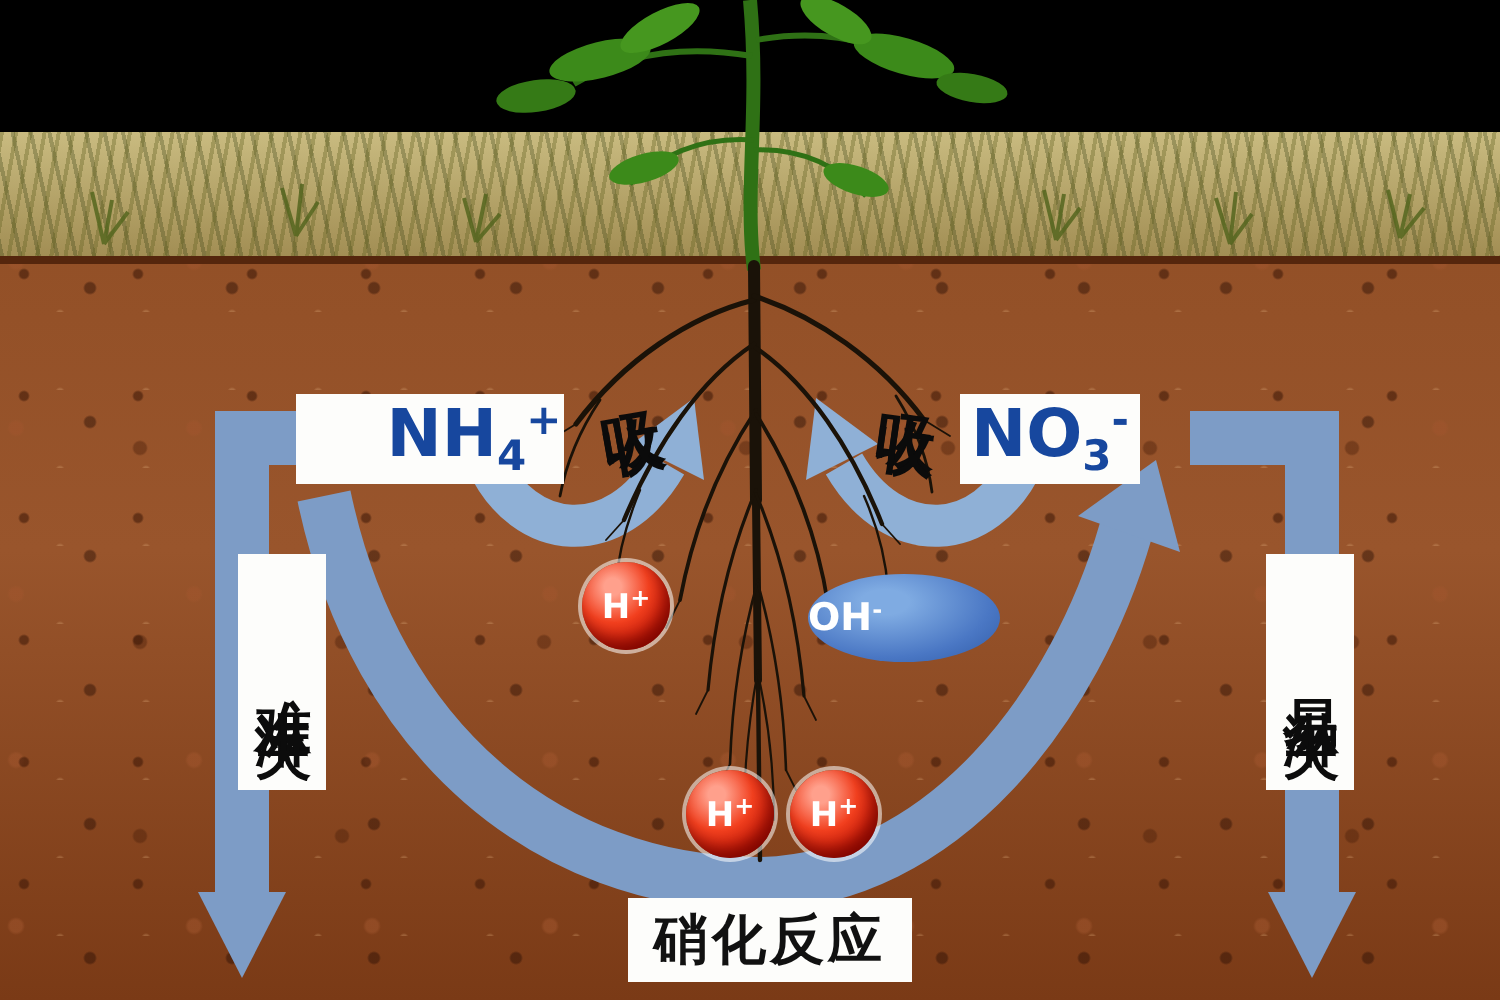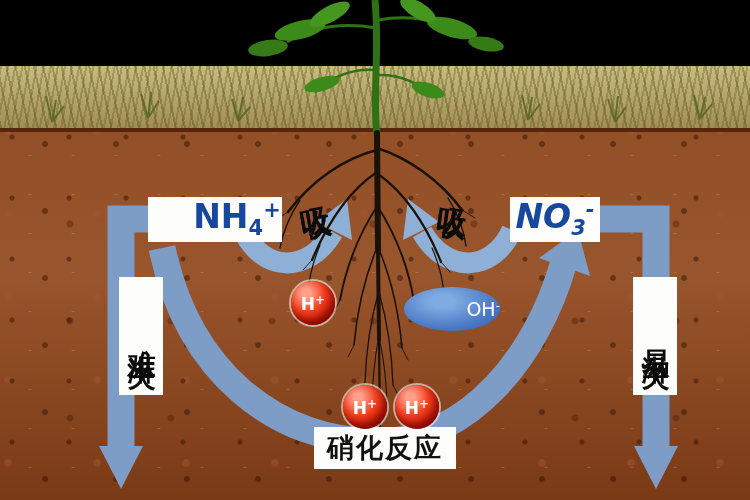--- a/index.html
+++ b/index.html
@@ -55,22 +55,22 @@
     position:absolute;width:44px;height:44px;border-radius:50%;
     background:radial-gradient(circle at 35% 28%, #ffa08c 0 10%, #f2401f 42%, #b80e00 78%, #8c0900 100%);
     color:#fff;font-weight:bold;font-size:17px;line-height:1;
     display:flex;align-items:center;justify-content:center;
     box-shadow:0 0 0 2px rgba(255,255,255,.55), inset -3px -5px 7px rgba(90,0,0,.55);
   }
   .ion-ball sup,.ion-ellipse sup{font-size:12px;vertical-align:6px;}
   .ion-ellipse{
     position:absolute;width:96px;height:44px;border-radius:50%;
     background:radial-gradient(ellipse at 40% 32%, #7fabe2 0 15%, #4a77c4 65%, #2f5aa5 100%);
-    color:#fff;font-weight:normal;font-size:19px;line-height:1;
-    display:flex;align-items:center;justify-content:flex-end;
+    color:#fff;font-weight:bold;font-size:19px;line-height:1;
+    display:flex;align-items:center;justify-content:flex-start;
   }
 </style>
 </head>
 <body>
 
 <div class="stage">
 
   <div class="soil"></div>
   <div class="sky"></div>
   <div class="grass"></div>
@@ -155,39 +155,39 @@
         <path d="M288,212 l-13,8"></path>
           <path d="M462,210 l13,8"></path>
       </g>
     </g>
   </svg>
 
   <div class="chem-box" style="left:148px;top:197px;width:90px;height:45px;padding-left:44px;">
     <span><span>NH</span><sub>4</sub><sup>+</sup></span>
   </div>
 
-  <div class="chem-box" style="left:510px;top:197px;width:90px;height:45px;font-style:italic;">
+  <div class="chem-box" style="left:480px;top:197px;width:90px;height:45px;">
     <span><span>NO</span><sub>3</sub><sup>-</sup></span>
   </div>
 
   <div class="absorb" style="left:293px;top:162px;transform:rotate(-10deg);">
     <span class="vtext">吸收</span>
   </div>
   <div class="absorb" style="left:443px;top:162px;transform:rotate(8deg);">
     <span class="vtext">吸收</span>
   </div>
 
   <div class="vbox" style="left:119px;top:277px;width:44px;height:118px;">
     <span class="vtext">难淋失</span>
   </div>
   <div class="vbox" style="left:633px;top:277px;width:44px;height:118px;">
     <span class="vtext">易淋失</span>
   </div>
 
-  <div class="nitri-box" style="left:314px;top:427px;width:142px;height:42px;">
+  <div class="nitri-box" style="left:314px;top:449px;width:142px;height:42px;">
     <span>硝化反应</span>
   </div>
 
   <div class="ion-ball" style="left:291px;top:281px;">
     <span><span>H</span><sup>+</sup></span>
   </div>
   <div class="ion-ellipse" style="left:404px;top:287px;">
     <span><span>OH</span><sup>-</sup></span>
   </div>
   <div class="ion-ball" style="left:343px;top:385px;">

